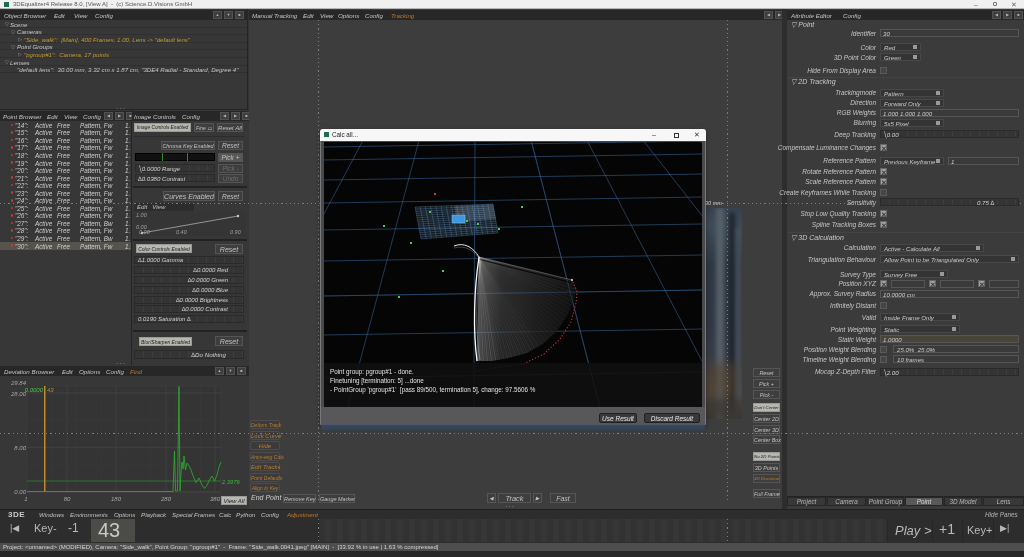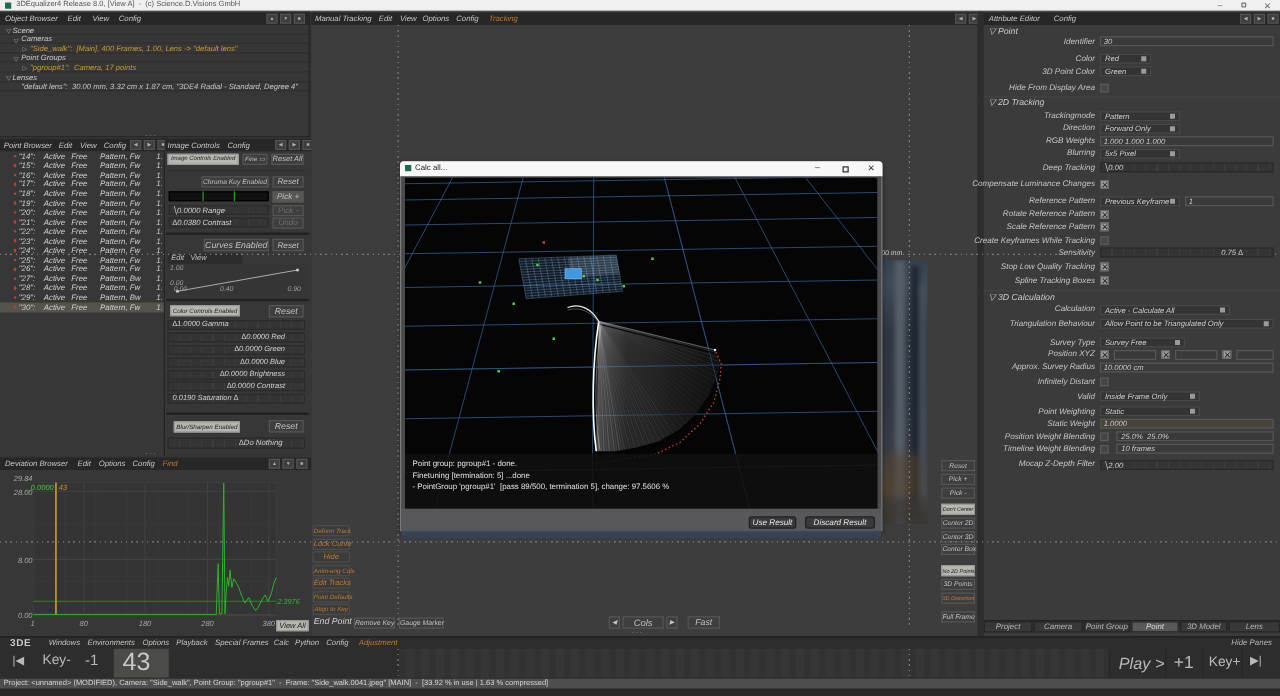--- a/index.html
+++ b/index.html
@@ -298,21 +298,21 @@
 <div class="ab obtn" style="left:250px;top:430.5px;width:30px;height:9px;font-size:6px;line-height:8px">Lock Curve</div>
 <div class="ab obtn" style="left:250px;top:441px;width:30px;height:9px;font-size:6px;line-height:8px">Hide</div>
 <div class="ab obtn" style="left:250px;top:451.5px;width:30px;height:9px;font-size:5px;line-height:8px">Anim-eng Cols</div>
 <div class="ab obtn" style="left:250px;top:462px;width:30px;height:9px;font-size:6px;line-height:8px">Edit Tracks</div>
 <div class="ab obtn" style="left:250px;top:472.5px;width:30px;height:9px;font-size:5px;line-height:8px">Point Defaults</div>
 <div class="ab obtn" style="left:250px;top:482.5px;width:30px;height:9px;font-size:5px;line-height:8px">Align to Key</div>
 <div class="ab it" style="left:251px;top:493.5px;font-size:7px;color:#d0d0d0">End Point</div>
 <div class="ab btn" style="left:283px;top:493.5px;width:33px;height:9px;font-size:5.5px;line-height:8px">Remove Key</div>
 <div class="ab btn" style="left:319px;top:493.5px;width:36px;height:9px;font-size:5.5px;line-height:8px">Gauge Marker</div>
 <div class="ab btn" style="left:487px;top:492.5px;width:9px;height:10px;font-size:5px;line-height:9px">◀</div>
-<div class="ab btn" style="left:498px;top:492.5px;width:33px;height:10px;font-size:7.5px;line-height:9px">Cols</div>
+<div class="ab btn" style="left:498px;top:492.5px;width:33px;height:10px;font-size:7.5px;line-height:9px">Track</div>
 <div class="ab btn" style="left:533px;top:492.5px;width:9px;height:10px;font-size:5px;line-height:9px">▶</div>
 <div class="ab btn" style="left:550px;top:492.5px;width:26px;height:10px;font-size:7px;line-height:9px">Fast</div>
 <div class="ab btn" style="left:753px;top:368px;width:27px;height:9px;font-size:5.4px;line-height:8px;">Reset</div>
 <div class="ab btn" style="left:753px;top:378.8px;width:27px;height:9px;font-size:5.4px;line-height:8px;">Pick +</div>
 <div class="ab btn" style="left:753px;top:389.6px;width:27px;height:9px;font-size:5.4px;line-height:8px;">Pick -</div>
 <div class="ab btn lit" style="left:753px;top:403px;width:27px;height:9px;font-size:4.4px;line-height:8px;">Don't Center</div>
 <div class="ab btn" style="left:753px;top:413.8px;width:27px;height:9px;font-size:5.4px;line-height:8px;">Center 2D</div>
 <div class="ab btn" style="left:753px;top:424.6px;width:27px;height:9px;font-size:5.4px;line-height:8px;">Center 3D</div>
 <div class="ab btn" style="left:753px;top:435.4px;width:27px;height:9px;font-size:5.4px;line-height:8px;">Center Box</div>
 <div class="ab btn lit" style="left:753px;top:452px;width:27px;height:9px;font-size:4.4px;line-height:8px;">No 2D Points</div>

